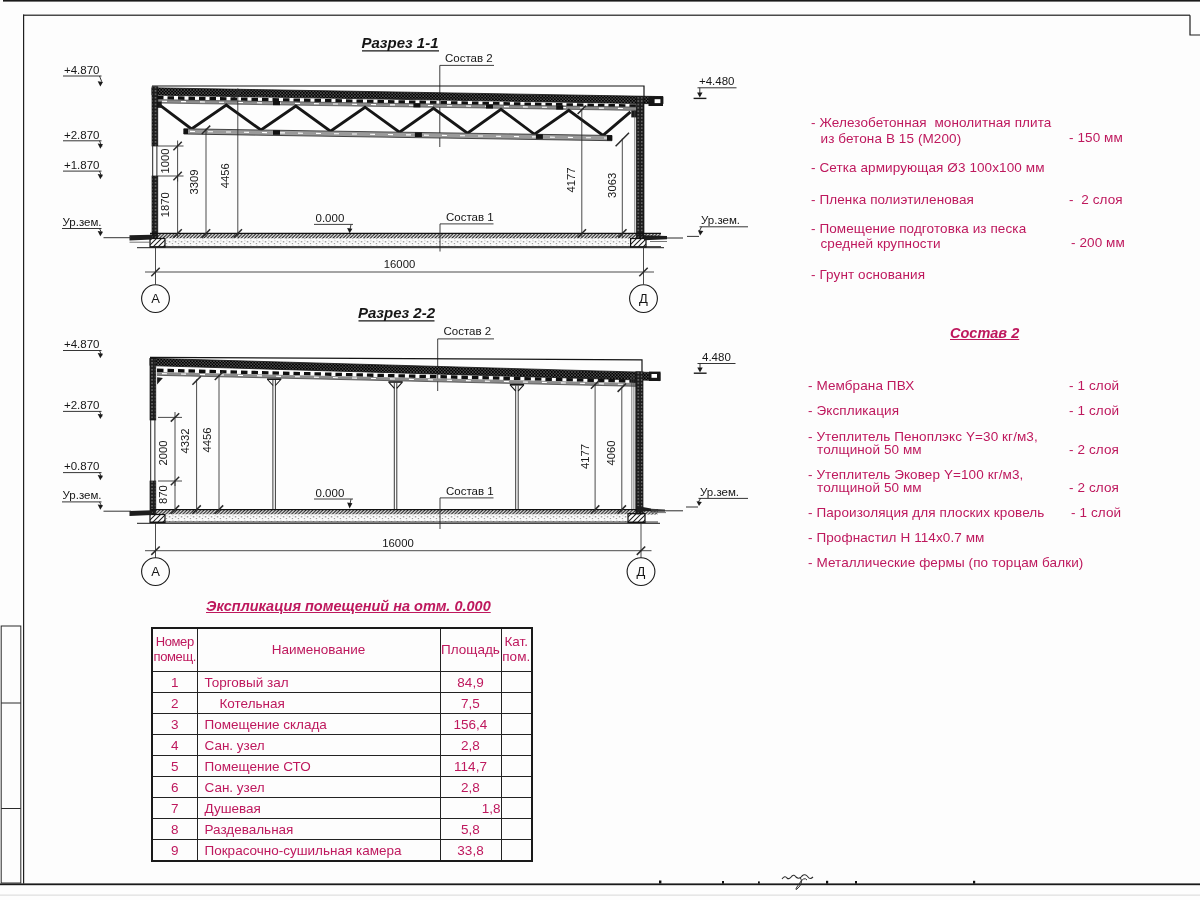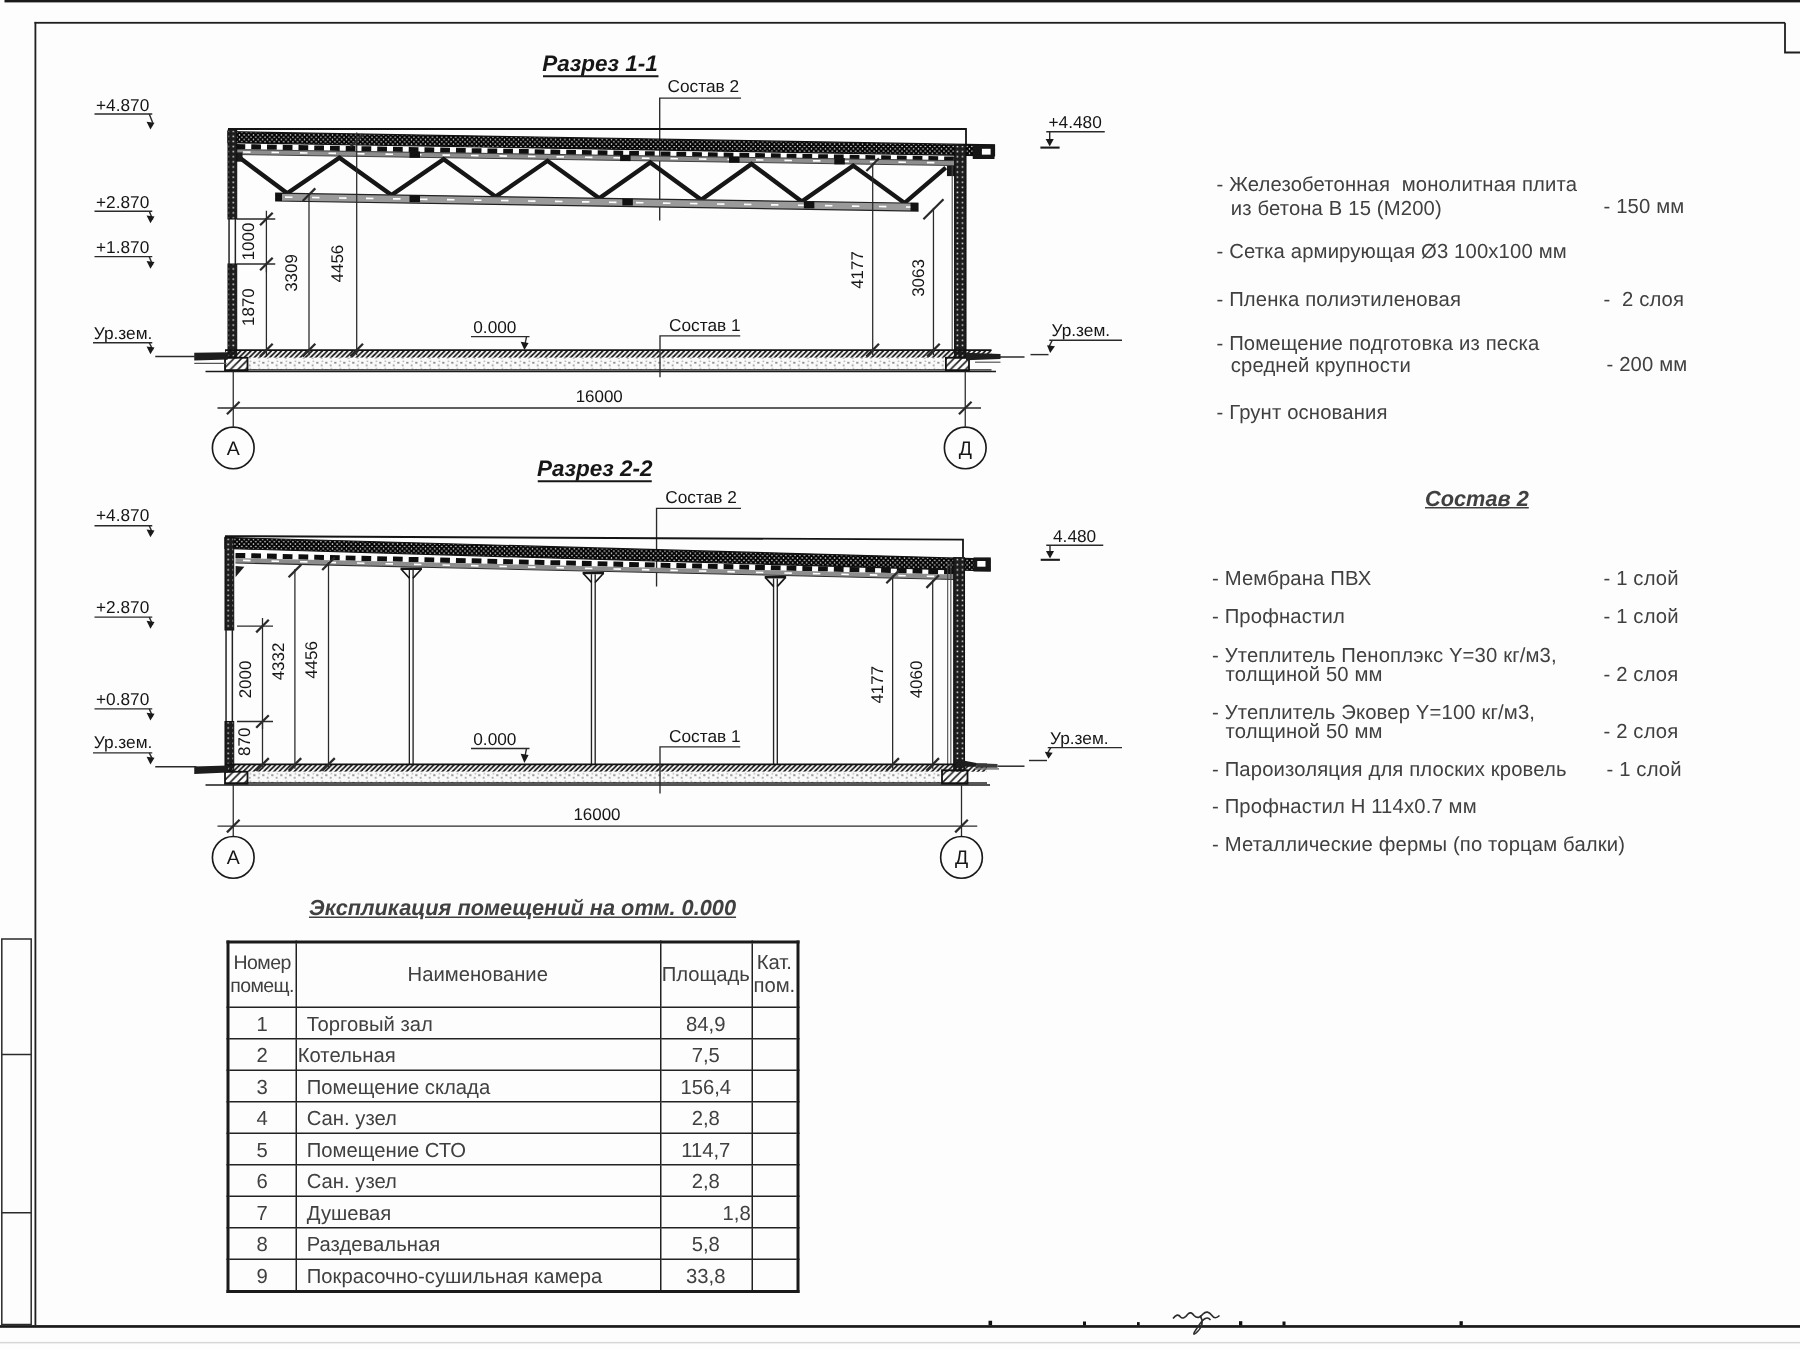--- a/index.html
+++ b/index.html
@@ -1,16 +1,16 @@
 <!DOCTYPE html>
 <html><head>
 <meta charset="utf-8">
 <style>
 html,body{margin:0;padding:0;background:#fff}
-.page{position:relative;width:1200px;height:900px;background:#fdfdfd;font-family:"Liberation Sans",sans-serif;overflow:hidden;color:#404040}
+.page{position:relative;width:1200px;height:900px;background:#fdfdfd;font-family:"Liberation Sans",sans-serif;overflow:hidden;color:#be185d}
 .abs{position:absolute}
 svg{position:absolute;left:0;top:0}
 .t{font-family:"Liberation Sans",sans-serif;fill:#161616}
 .dim{font-size:11.3px}
 .lbl{font-size:11.5px}
 .ttl{font-size:15px;font-weight:bold;font-style:italic}
 .ax{font-size:13px}
 .item{position:absolute;font-size:13.5px;white-space:nowrap;letter-spacing:0.1px}
 .btitle{position:absolute;font-size:14.5px;font-weight:bold;font-style:italic;text-decoration:underline;white-space:nowrap}
 table.expl{border-collapse:collapse;table-layout:fixed;font-size:13.5px}
@@ -560,21 +560,21 @@
 <div class="item" style="left:820.5px;top:235.5px">средней крупности</div>
 <div class="item" style="left:1071px;top:234.8px">- 200 мм</div>
 <div class="item" style="left:811px;top:266.7px">- Грунт основания</div>
 </div>
 
 <div class="btitle" style="left:950px;top:324.5px">Состав 2</div>
 
 <div>
 <div class="item" style="left:808px;top:378.2px">- Мембрана ПВХ</div>
 <div class="item" style="left:1069px;top:378.2px">- 1 слой</div>
-<div class="item" style="left:808px;top:403.1px">- Профнастил</div>
+<div class="item" style="left:808px;top:403.1px">- Экспликация</div>
 <div class="item" style="left:1069px;top:403.1px">- 1 слой</div>
 <div class="item" style="left:808px;top:428.8px">- Утеплитель Пеноплэкс Y=30 кг/м3,</div>
 <div class="item" style="left:817px;top:442.4px">толщиной 50 мм</div>
 <div class="item" style="left:1069px;top:441.6px">- 2 слоя</div>
 <div class="item" style="left:808px;top:466.9px">- Утеплитель Эковер Y=100 кг/м3,</div>
 <div class="item" style="left:817px;top:480.3px">толщиной 50 мм</div>
 <div class="item" style="left:1069px;top:480.3px">- 2 слоя</div>
 <div class="item" style="left:808px;top:504.7px">- Пароизоляция для плоских кровель</div>
 <div class="item" style="left:1071px;top:504.7px">- 1 слой</div>
 <div class="item" style="left:808px;top:530.4px">- Профнастил Н 114х0.7 мм</div>
@@ -598,21 +598,21 @@
 <td style="text-align:center;line-height:14.5px">Кат.<br>пом.</td>
 </tr>
 <tr>
           <td style="text-align:center">1</td>
           <td style="padding-left:7px">Торговый зал</td>
           <td style="text-align:center">84,9</td>
           <td></td>
         </tr>
 <tr>
           <td style="text-align:center">2</td>
-          <td style="padding-left:1px">Котельная</td>
+          <td style="padding-left:22px">Котельная</td>
           <td style="text-align:center">7,5</td>
           <td></td>
         </tr>
 <tr>
           <td style="text-align:center">3</td>
           <td style="padding-left:7px">Помещение склада</td>
           <td style="text-align:center">156,4</td>
           <td></td>
         </tr>
 <tr>

